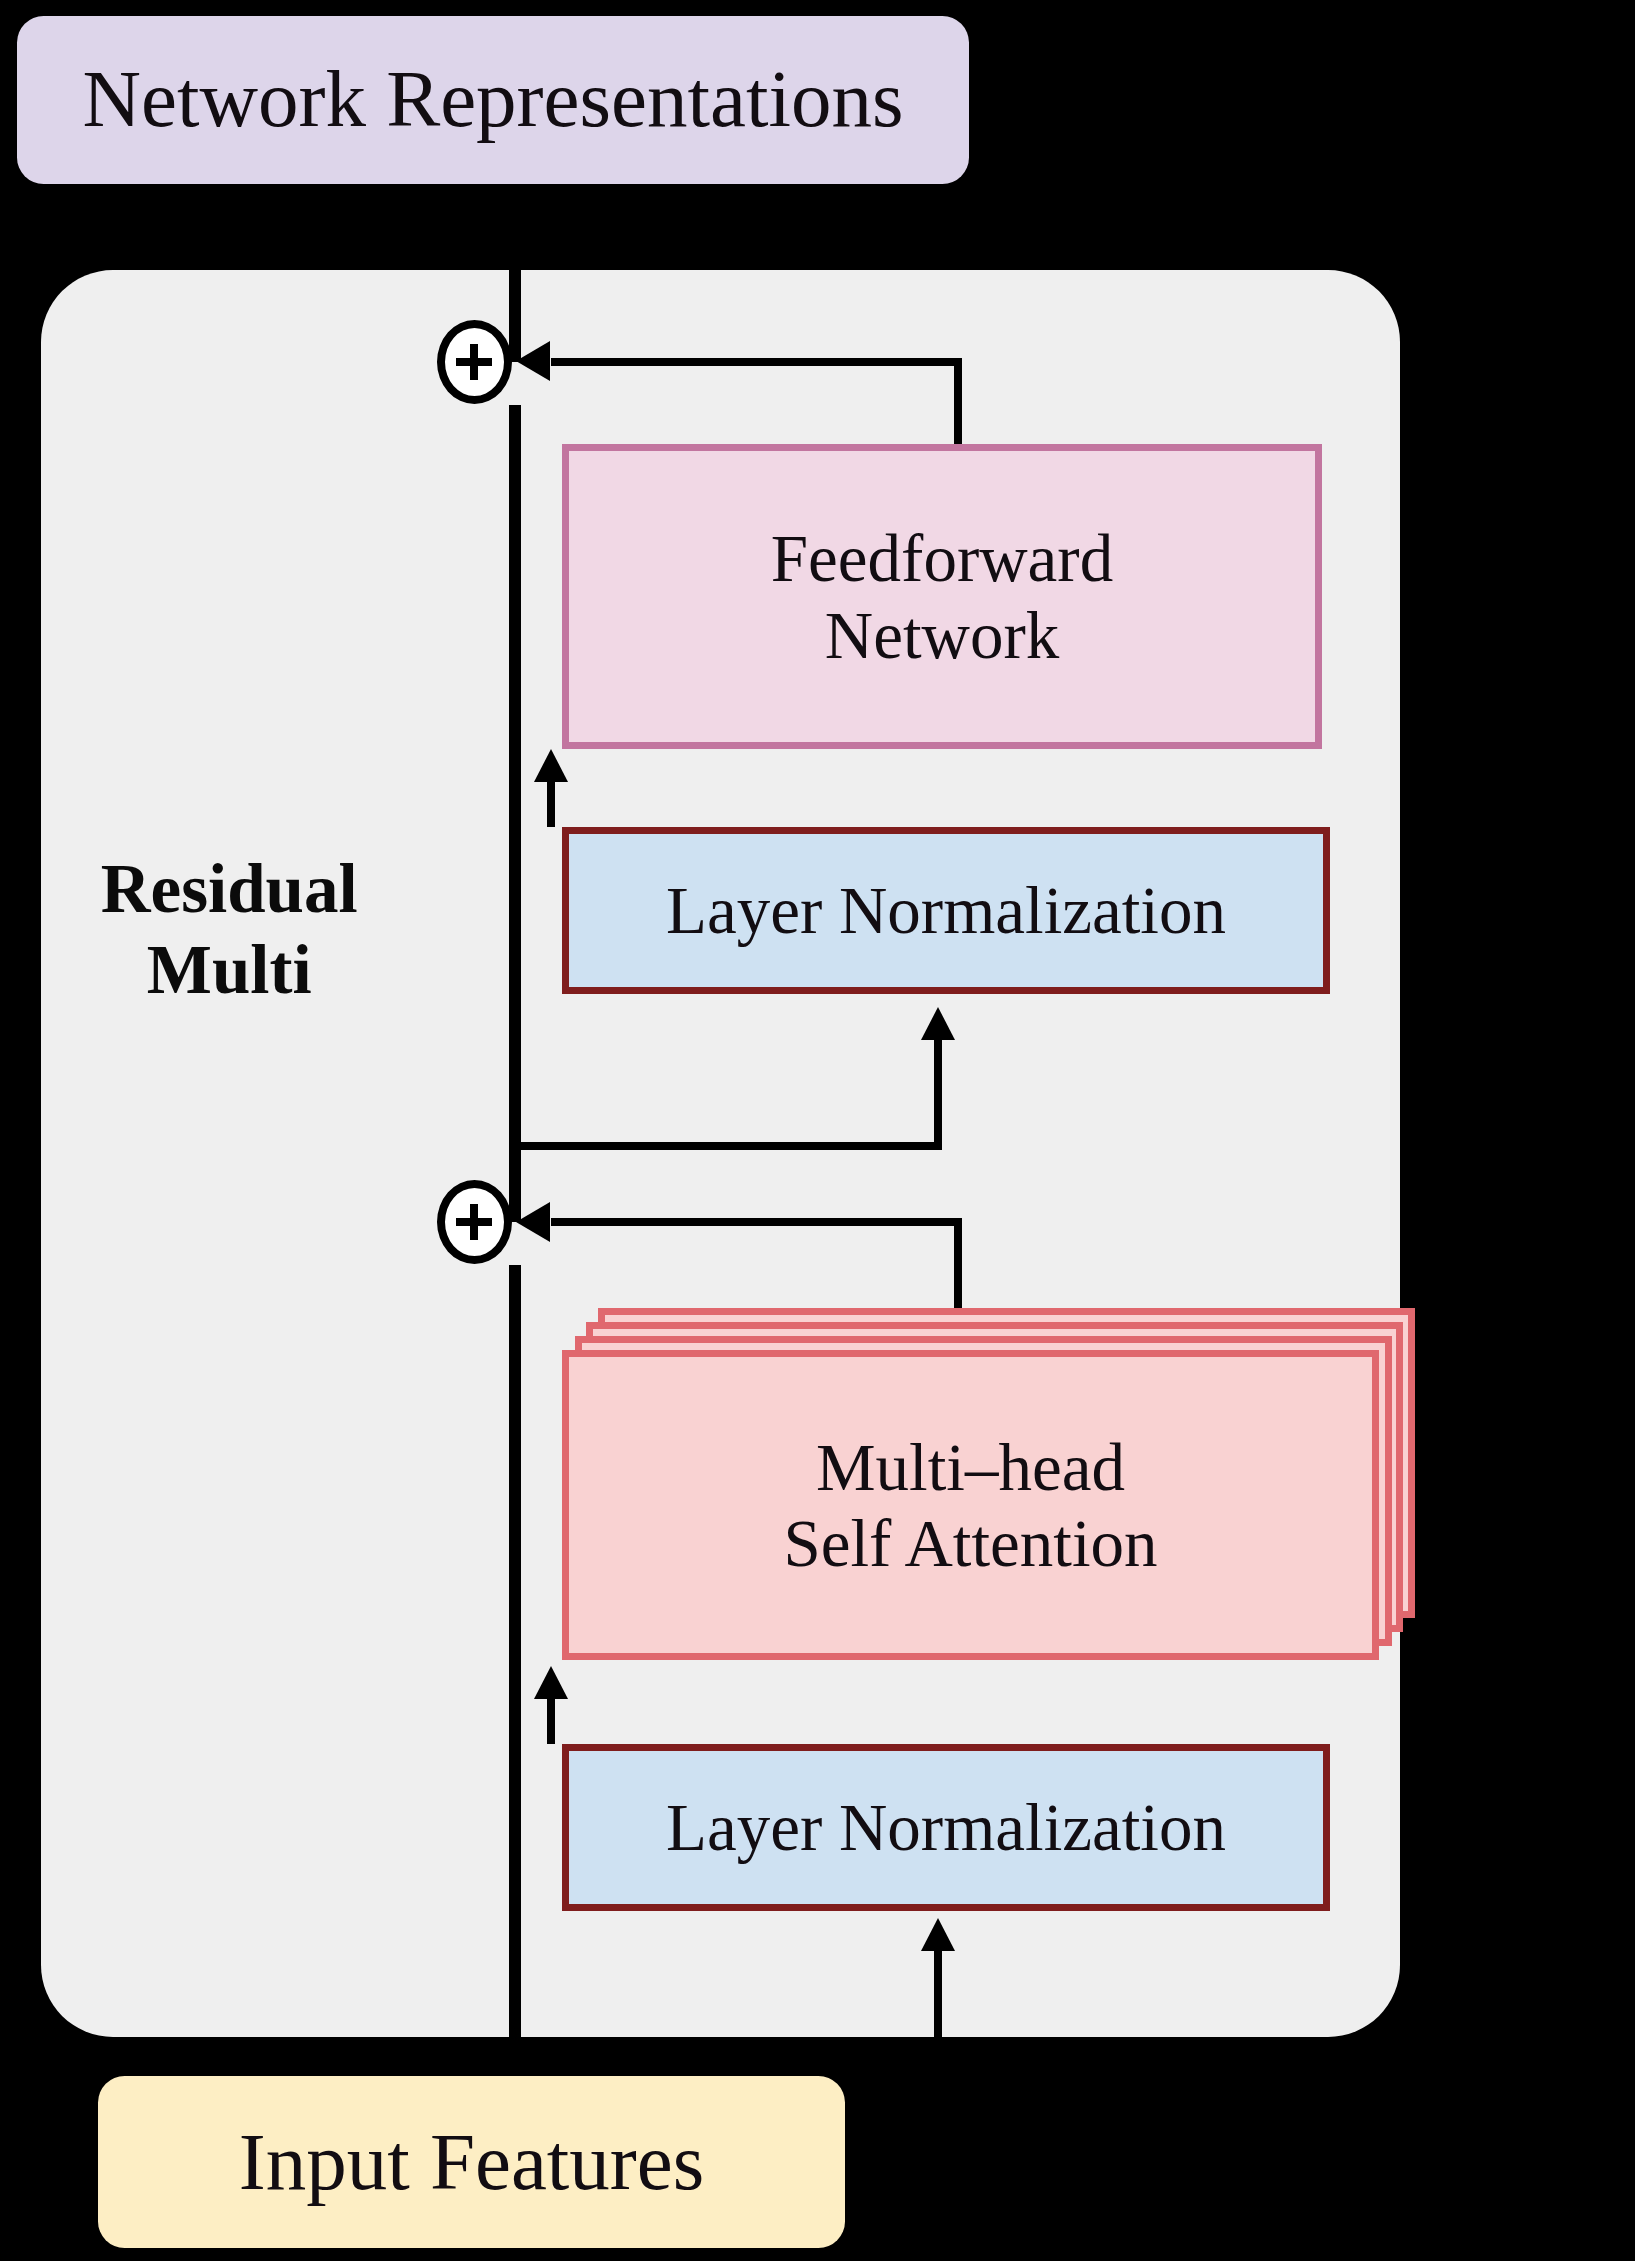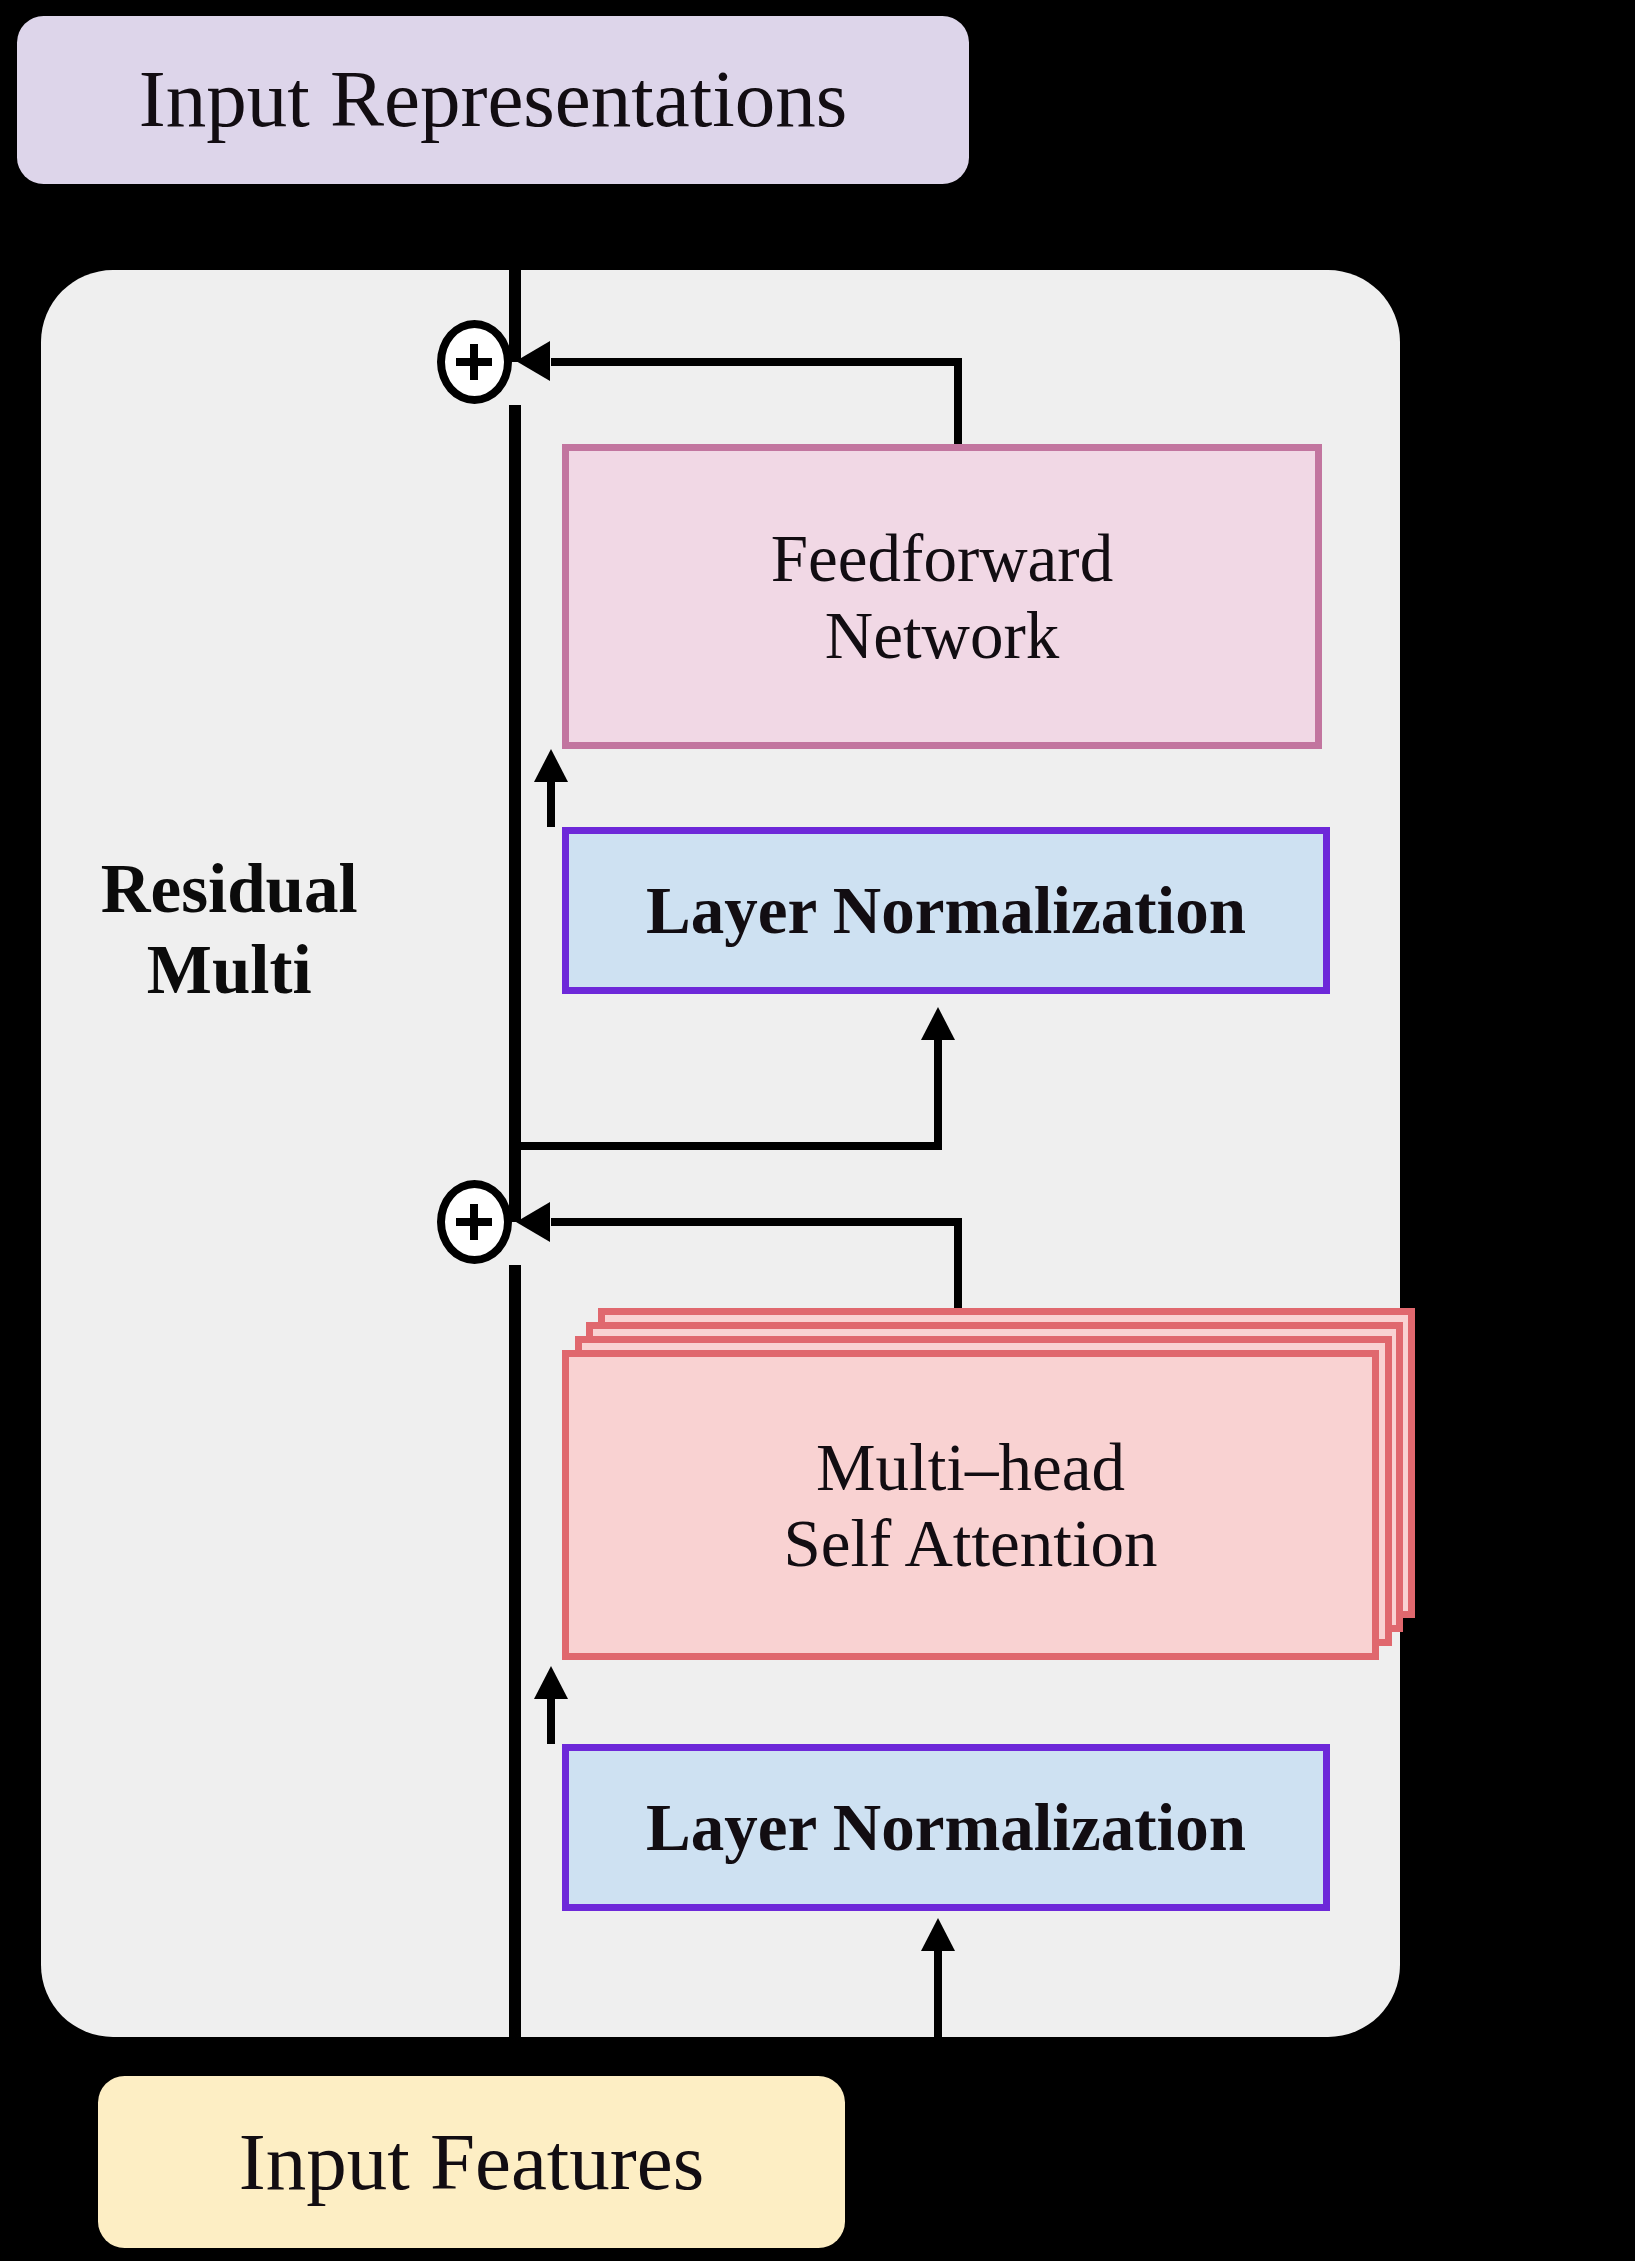--- a/index.html
+++ b/index.html
@@ -106,22 +106,21 @@
     background: #f1d8e5;
     border: 7px solid #c2759f;
   }
 
   
   .ln-box {
     left: 521px;
     width: 768px;
     height: 167px;
     background: #cee1f2;
-    border: 7px solid #6d28d9;
-    font-weight: bold;
+    border: 7px solid #7f1d1d;
   }
   #ln-top    { top: 557px; }
   #ln-bottom { top: 1474px; }
 
   
   #mhsa-stack {
     position: absolute;
     left: 521px;
     top: 1038px;
     width: 821px;
@@ -204,21 +203,21 @@
     line-height: 1;
     white-space: nowrap;
   }
 </style>
 </head>
 <body>
 
 <div id="canvas">
 
   <div id="output-box">
-    <span class="lbl">Input Representations</span>
+    <span class="lbl">Network Representations</span>
   </div>
 
   <div id="residual-container">
 
     <div class="res-line" id="res-line-top"></div>
     <div class="res-line" id="res-line-mid"></div>
     <div class="res-line" id="res-line-bottom"></div>
 
     <div id="residual-label">
       <div>Residual</div>

